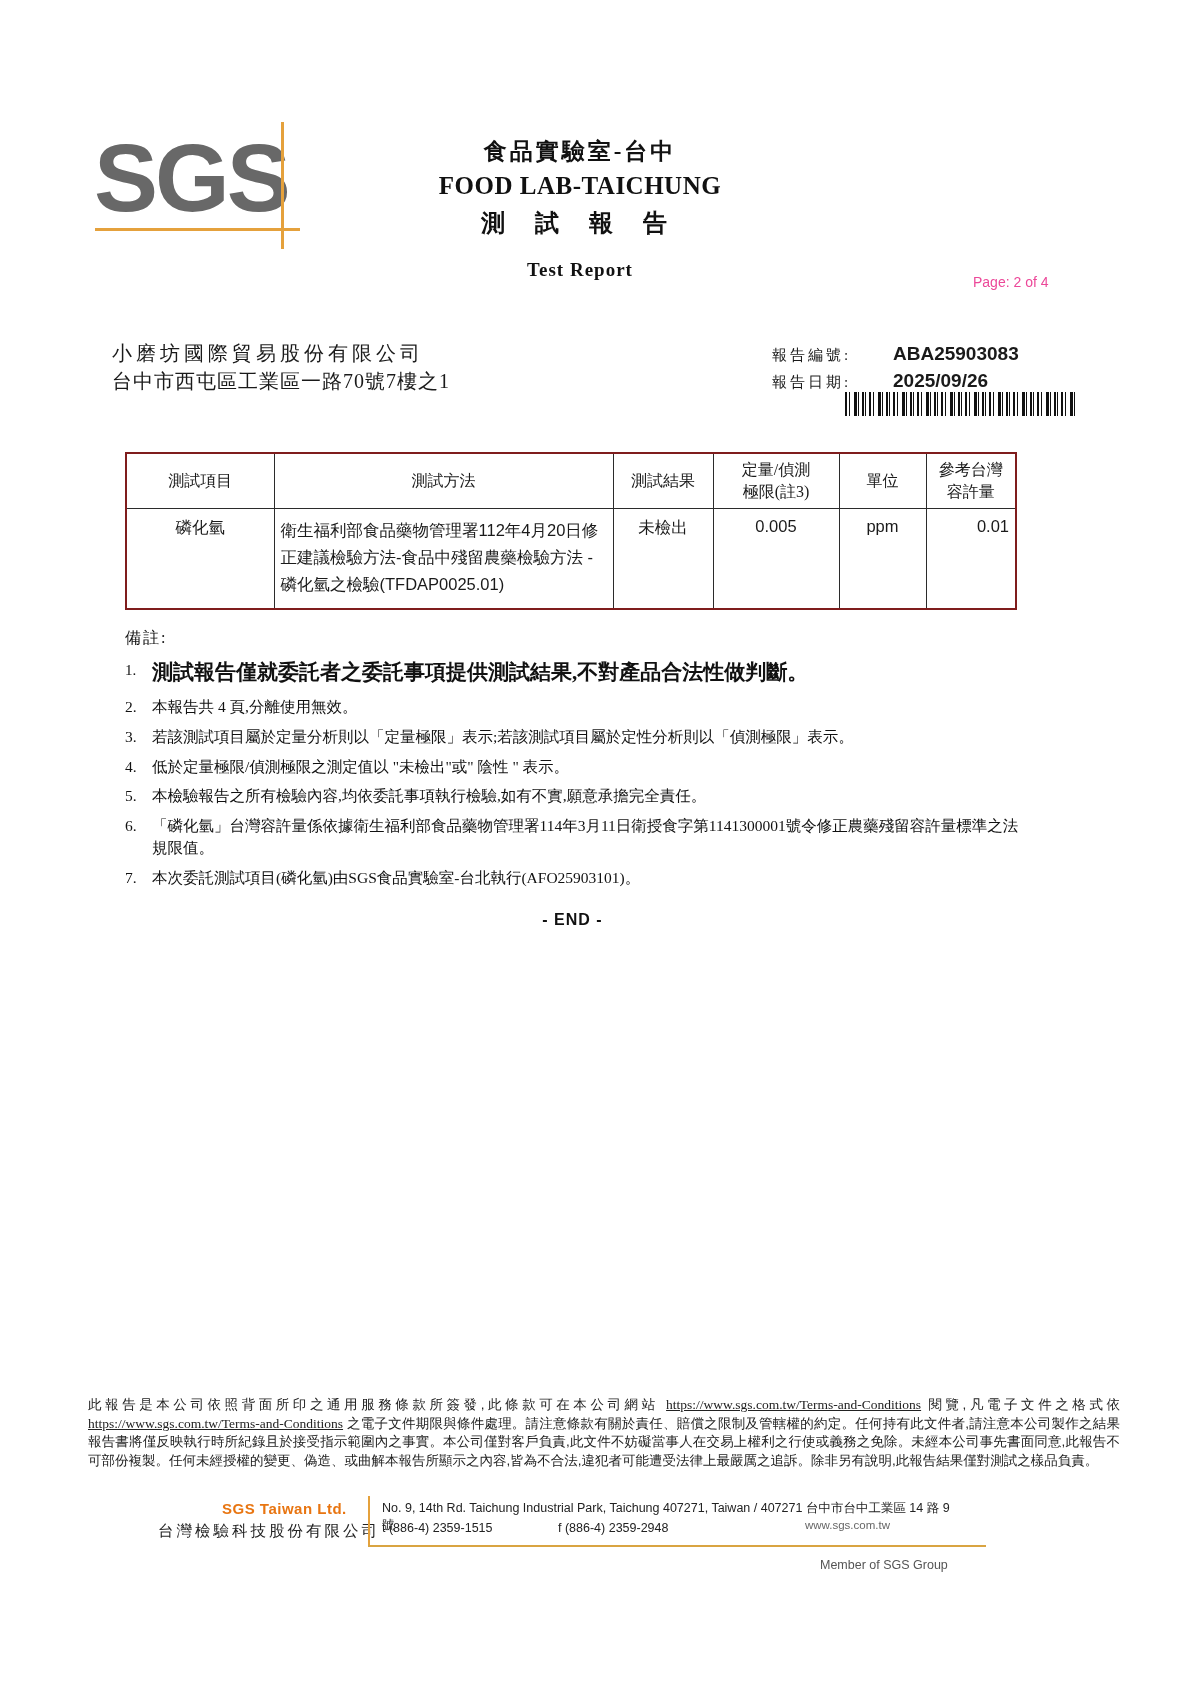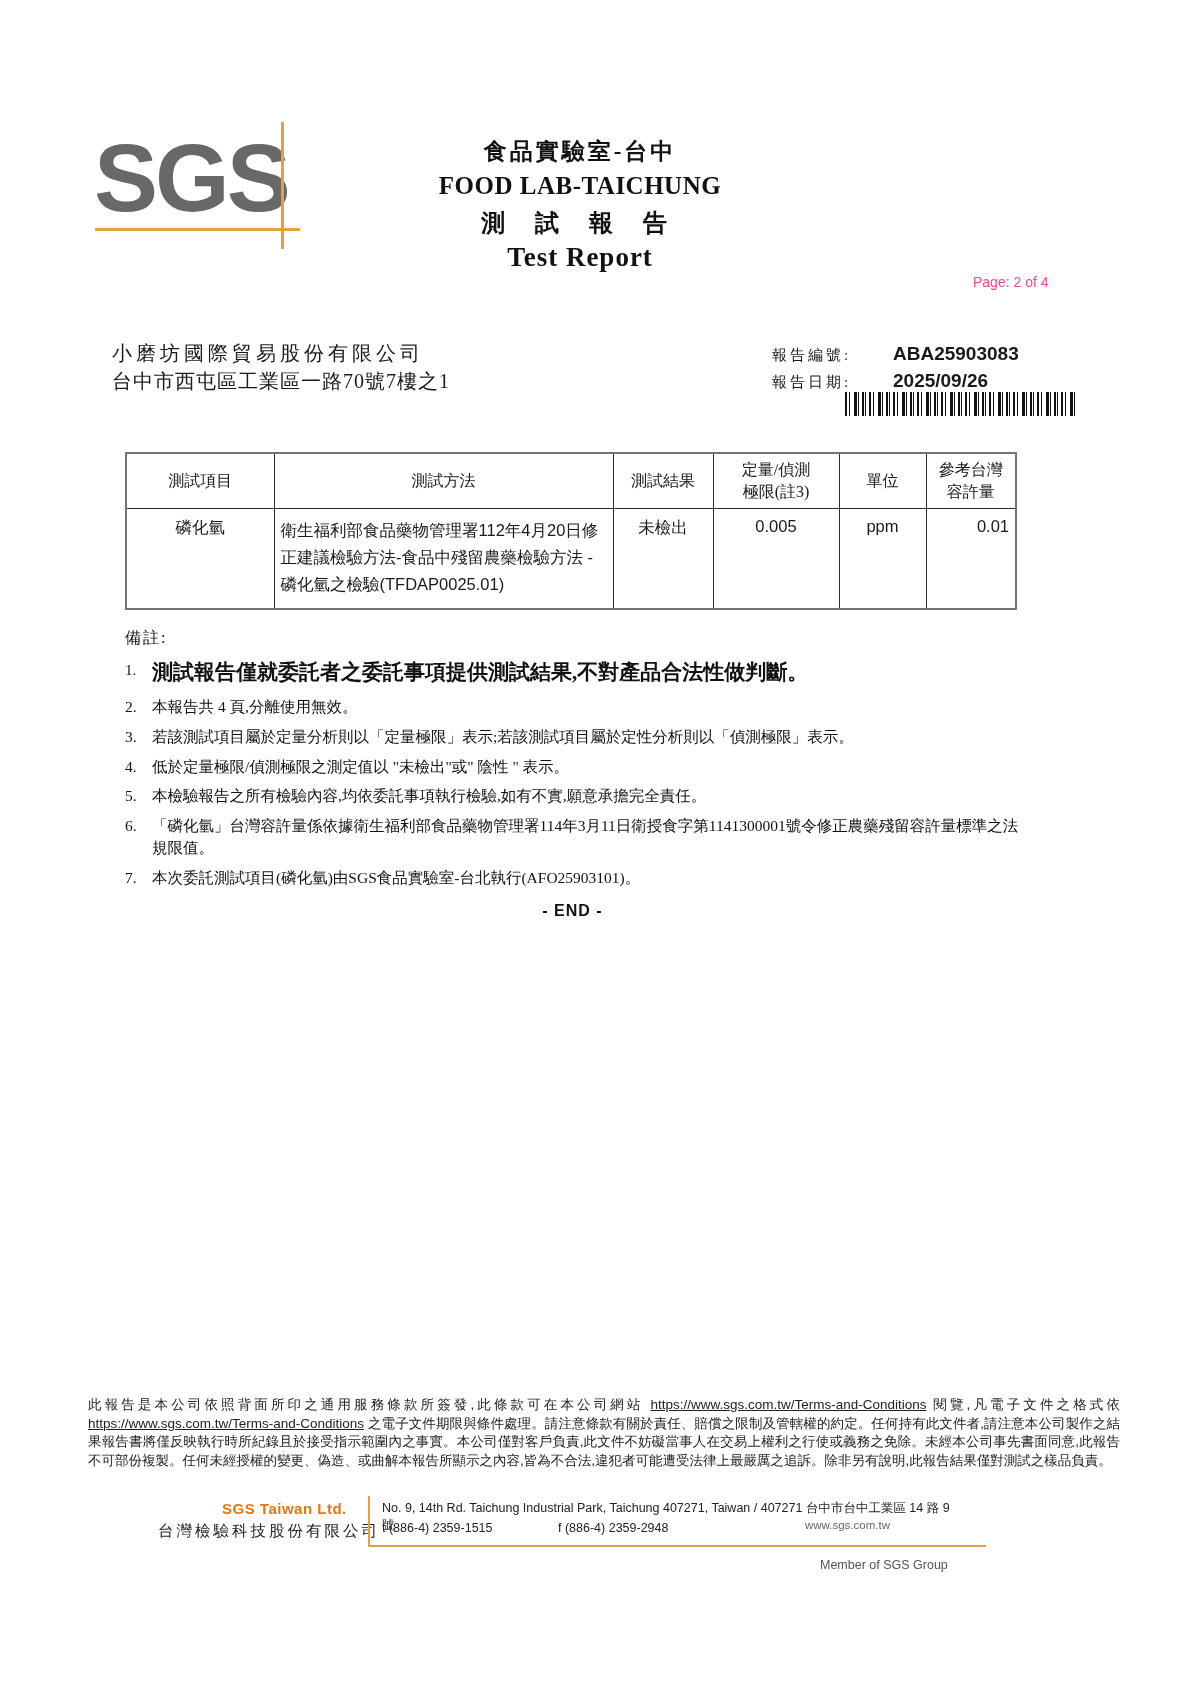--- a/index.html
+++ b/index.html
@@ -18,21 +18,21 @@
   .logo-hline { position:absolute; left:95px; top:228px; width:205px; height:3px; background:#E5A13C; }
 
   
   .header-titles {
     position:absolute; left:380px; top:136px; width:400px; text-align:center;
     font-family:"Liberation Serif", serif; font-weight:bold; color:#111;
   }
   .lab-zh    { font-size:23px; letter-spacing:3px; }
   .lab-en    { font-size:25px; margin-top:5px; letter-spacing:0.5px; }
   .report-zh { font-size:24px; letter-spacing:12px; margin-top:7px; }
-  .report-en { font-size:27px; margin-top:3px; letter-spacing:1px; }
+  .report-en { font-size:19px; margin-top:20px; letter-spacing:1px; }
   .page-indicator { position:absolute; left:973px; top:274px; font-size:14px; color:#ec4899; }
 
   
   .customer-name    { position:absolute; left:112px; top:340px; font-family:"Liberation Serif", serif; font-size:20px; letter-spacing:4px; }
   .customer-address { position:absolute; left:112px; top:368px; font-family:"Liberation Serif", serif; font-size:20px; letter-spacing:1px; }
   .meta-label { position:absolute; font-family:"Liberation Serif", serif; font-size:15px; letter-spacing:3px; }
   .meta-value { position:absolute; font-size:19px; font-weight:bold; }
   .meta-label-no   { left:772px; top:346px; }
   .meta-value-no   { left:893px; top:343px; }
   .meta-label-date { left:772px; top:373px; }
@@ -45,21 +45,21 @@
       #111 9px 12px, #fff 12px 13px,
       #111 13px 14px, #fff 14px 17px,
       #111 17px 19px, #fff 19px 20px,
       #111 20px 21px, #fff 21px 24px);
   }
 
   
   table.results {
     position:absolute; left:125px; top:452px; width:890px;
     border-collapse:collapse; table-layout:fixed;
-    border:2px solid #737373;
+    border:2px solid #7f1d1d;
   }
   table.results th, table.results td { border:1.5px solid #2b2b2b; }
   table.results th {
     font-family:"Liberation Serif", serif; font-weight:normal; font-size:16px;
     height:50px; vertical-align:middle; text-align:center;
     white-space:pre-line; line-height:1.35; padding:2px 4px;
   }
   table.results td {
     height:83px; vertical-align:top; font-size:16.5px; padding:8px 6px;
   }
@@ -71,28 +71,28 @@
   td.c-tw     { text-align:right; padding-right:9px; font-size:17px; }
 
   
   .remarks { position:absolute; left:125px; top:628px; width:895px; font-family:"Liberation Serif", serif; color:#111; }
   .remarks-label { font-size:16px; letter-spacing:2px; margin-bottom:9px; }
   .remark { display:flex; margin-bottom:8px; font-size:15.5px; line-height:1.4; }
   .remark .no { width:27px; flex:none; }
   .remark .txt { flex:1; }
   .remark.first { font-size:21px; font-weight:600; margin-bottom:9px; }
   .remark.first .no { font-size:15px; font-weight:normal; padding-top:2px; }
-  .end-mark { margin-top:14px; text-align:center; font-family:"Liberation Sans", sans-serif; font-weight:bold; font-size:16px; letter-spacing:1px; }
+  .end-mark { margin-top:23px; text-align:center; font-family:"Liberation Sans", sans-serif; font-weight:bold; font-size:16px; letter-spacing:1px; }
 
   
   .disclaimer {
     position:absolute; left:88px; top:1396px; width:1032px;
     font-size:13.5px; line-height:18.6px; text-align:justify; color:#222;
   }
-  .disclaimer .lnk { text-decoration:underline; }
+  .disclaimer .lnk { text-decoration:underline;font-family:Liberation Serif, serif; }
   .f-company-en { position:absolute; left:222px; top:1500px; color:#E87511; font-weight:bold; font-size:15px; letter-spacing:0.5px; }
   .f-company-zh { position:absolute; left:158px; top:1521px; font-family:Liberation Sans, sans-serif; font-size:15.5px; letter-spacing:3px; color:#222; }
   .f-vline { position:absolute; left:368px; top:1496px; width:2px; height:50px; background:#E5A13C; }
   .f-address { position:absolute; left:382px; top:1500px; width:580px; font-size:12.5px; color:#222; }
   .f-phones  { position:absolute; left:382px; top:1521px; font-size:12.5px; color:#222; }
   .f-phones .fax { margin-left:62px; }
   .f-hline { position:absolute; left:368px; top:1545px; width:618px; height:2px; background:#D9A441; }
   .f-web    { position:absolute; left:805px; top:1519px; font-size:11.5px; color:#666; }
   .f-member { position:absolute; left:820px; top:1558px; font-size:12.5px; color:#555; }
 </style>

